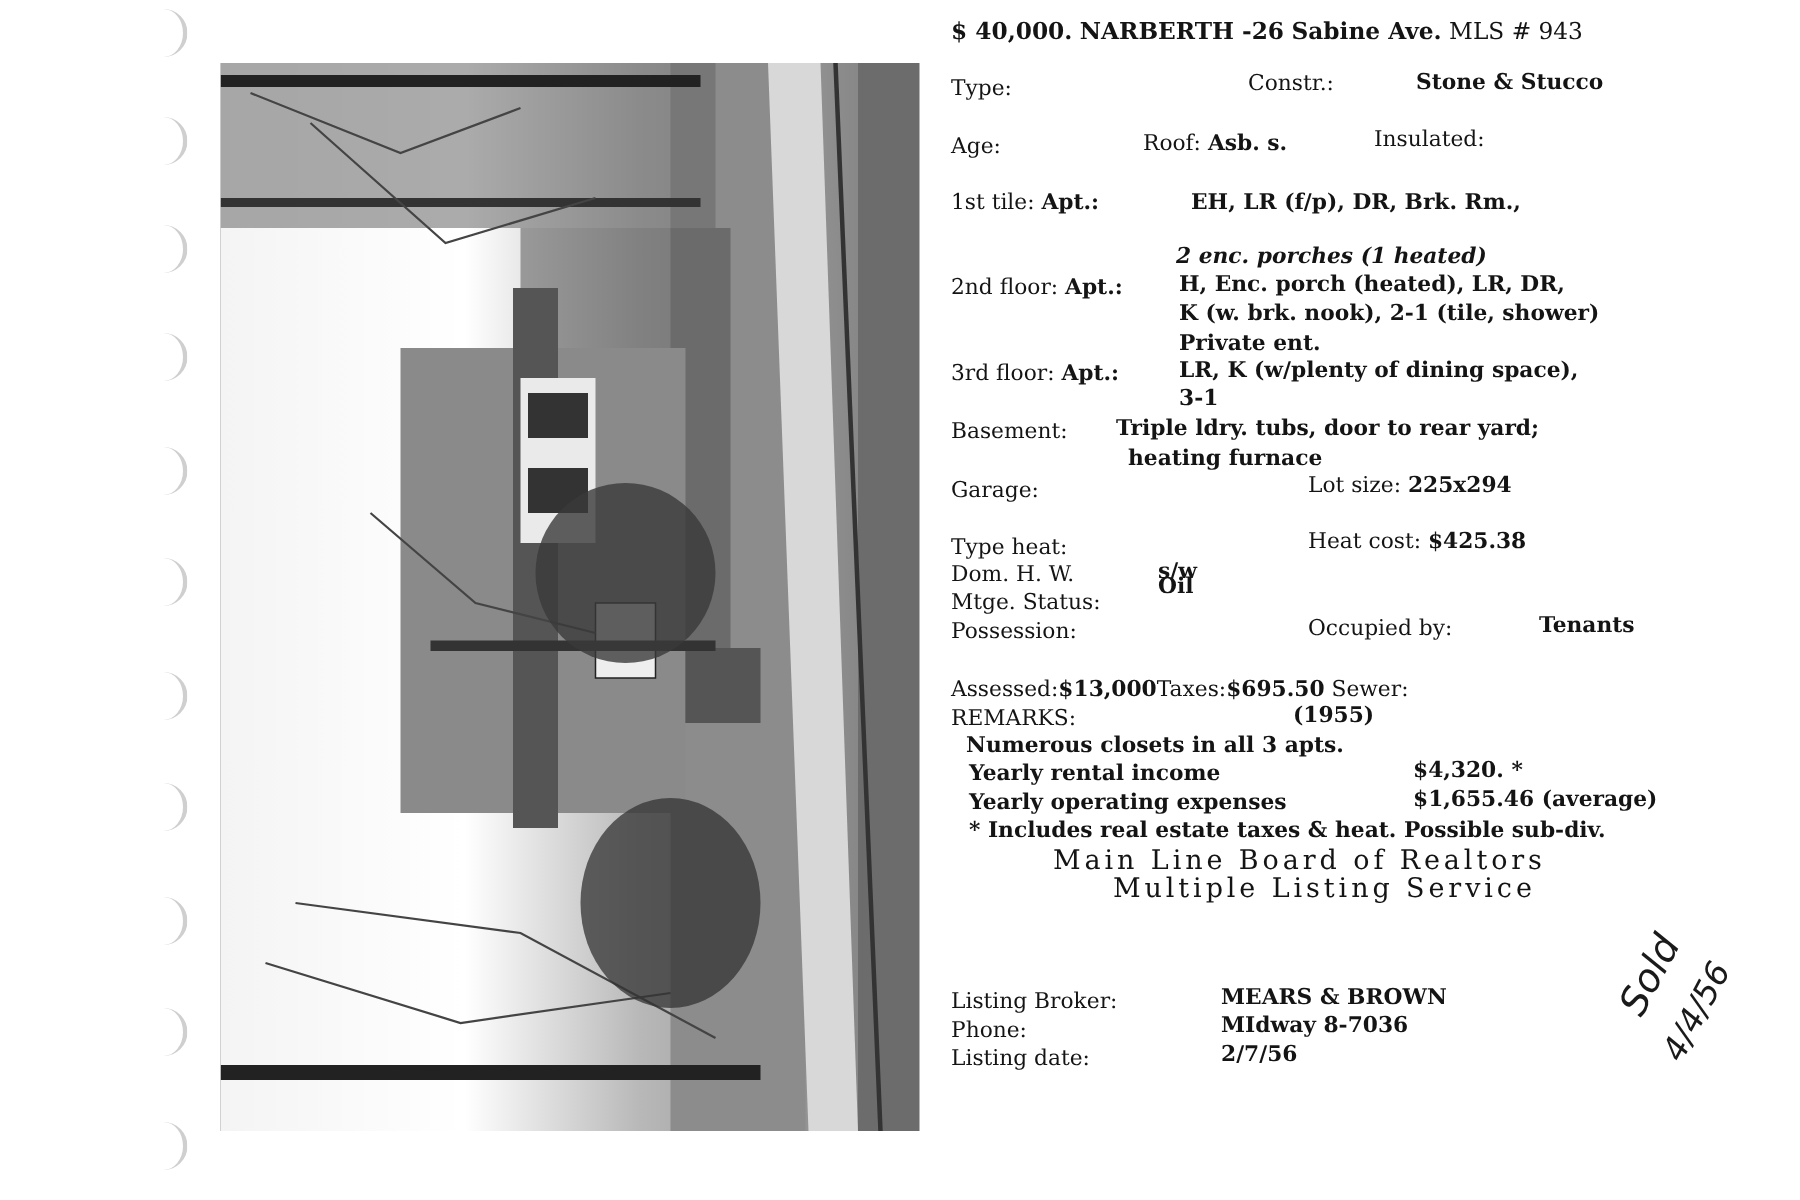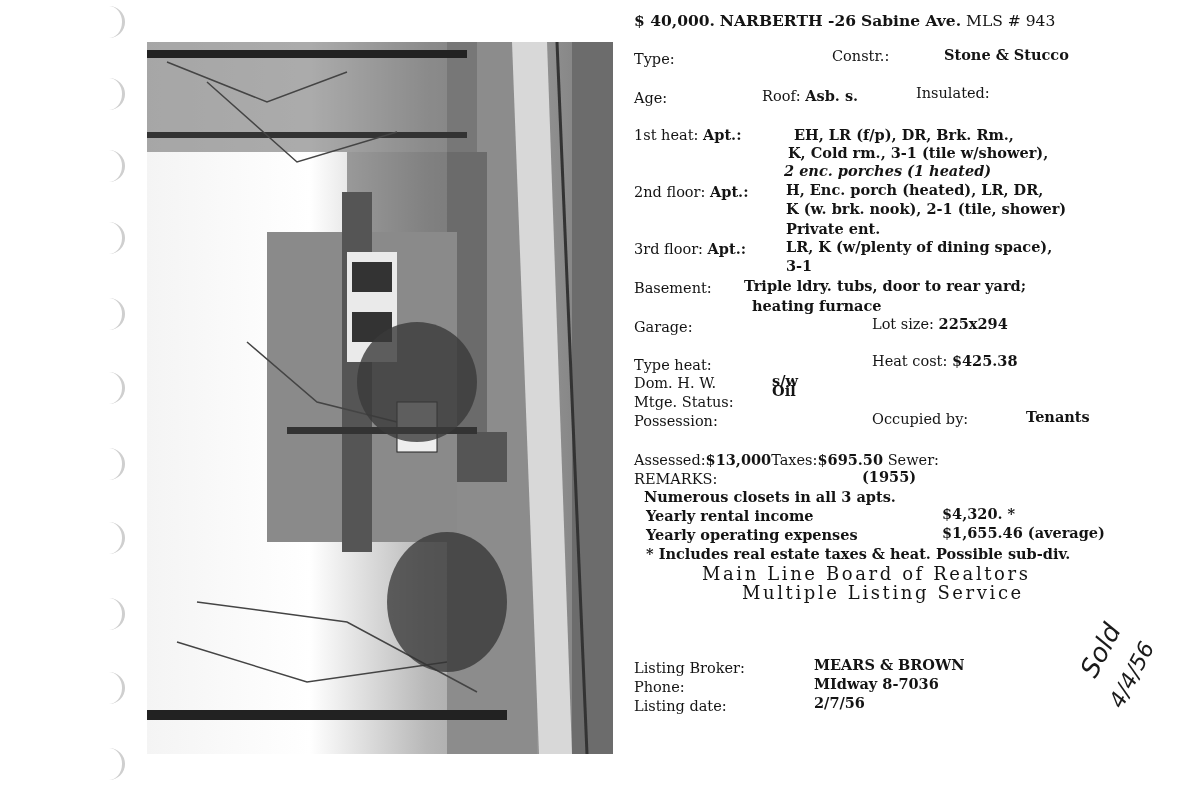--- a/index.html
+++ b/index.html
@@ -95,25 +95,24 @@
   <div class="t b" style="left:310px; top:46px;">Stone &amp; Stucco</div>
 
   <div class="t" style="left:0; top:89px;">Age:</div>
   <div class="t" style="left:128px; top:87px;">
     <span>Roof:</span>
     <span class="b">Asb. s.</span>
   </div>
   <div class="t" style="left:282px; top:84px;">Insulated:</div>
 
   <div class="t" style="left:0; top:126px;">
-    <span>1st heat:</span>
+    <span>1st tile:</span>
     <span class="b">Apt.:</span>
   </div>
   <div class="t b" style="left:160px; top:126px;">EH, LR (f/p), DR, Brk. Rm.,</div>
-  <div class="t b" style="left:154px; top:144px;">K, Cold rm., 3-1 (tile w/shower),</div>
   <div class="t b" style="left:150px; top:162px;font-style:italic;">2 enc. porches (1 heated)</div>
 
   <div class="t" style="left:0; top:183px;">
     <span>2nd floor:</span>
     <span class="b">Apt.:</span>
   </div>
   <div class="t b" style="left:152px; top:181px;">H, Enc. porch (heated), LR, DR,</div>
   <div class="t b" style="left:152px; top:200px;">K (w. brk. nook), 2-1 (tile, shower)</div>
   <div class="t b" style="left:152px; top:220px;">Private ent.</div>
 

